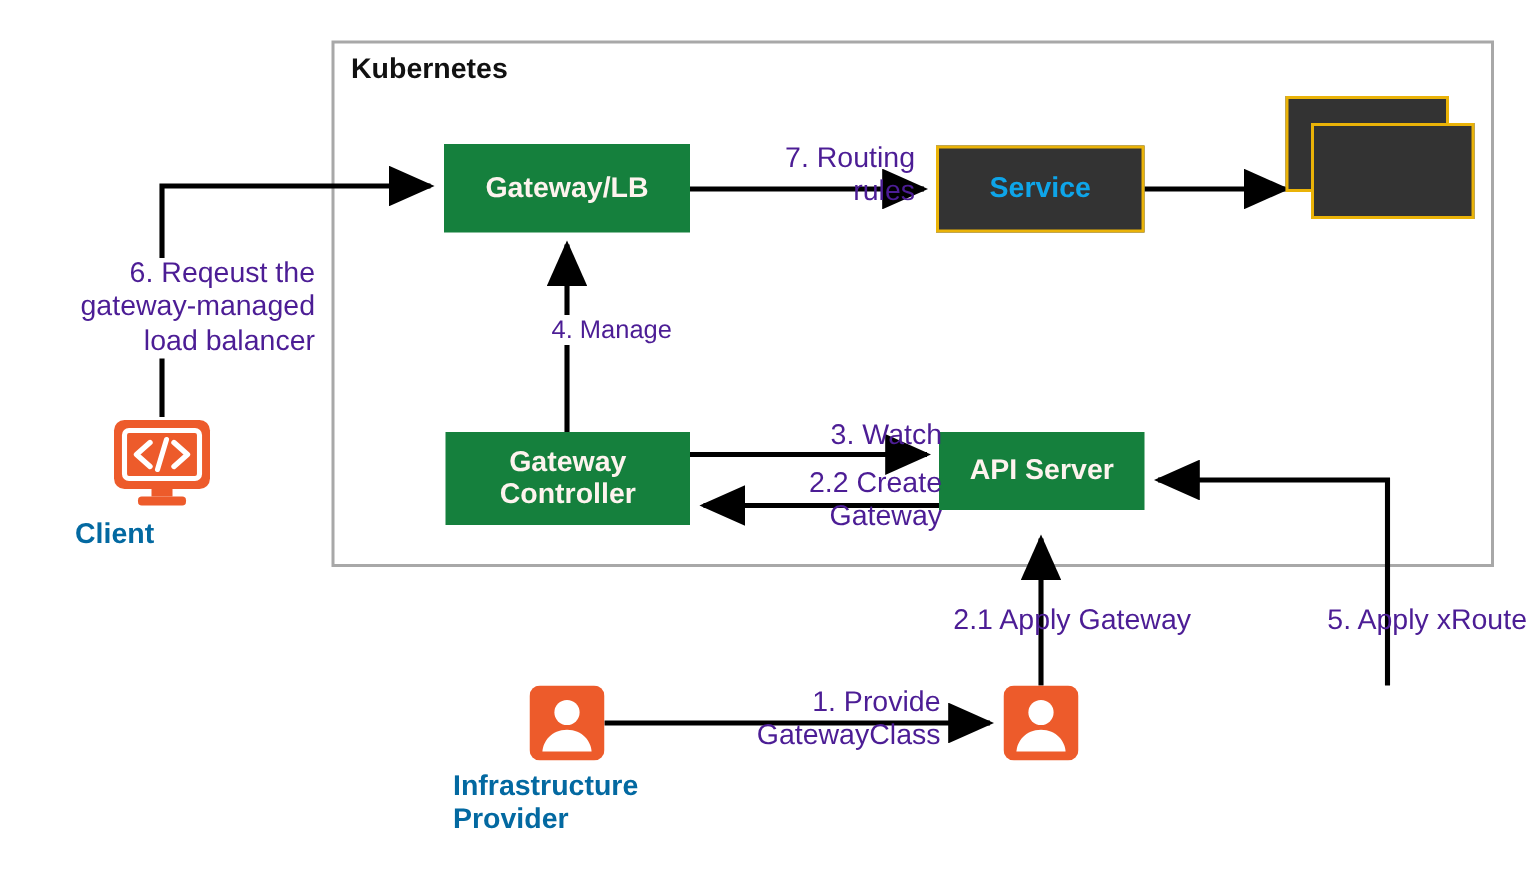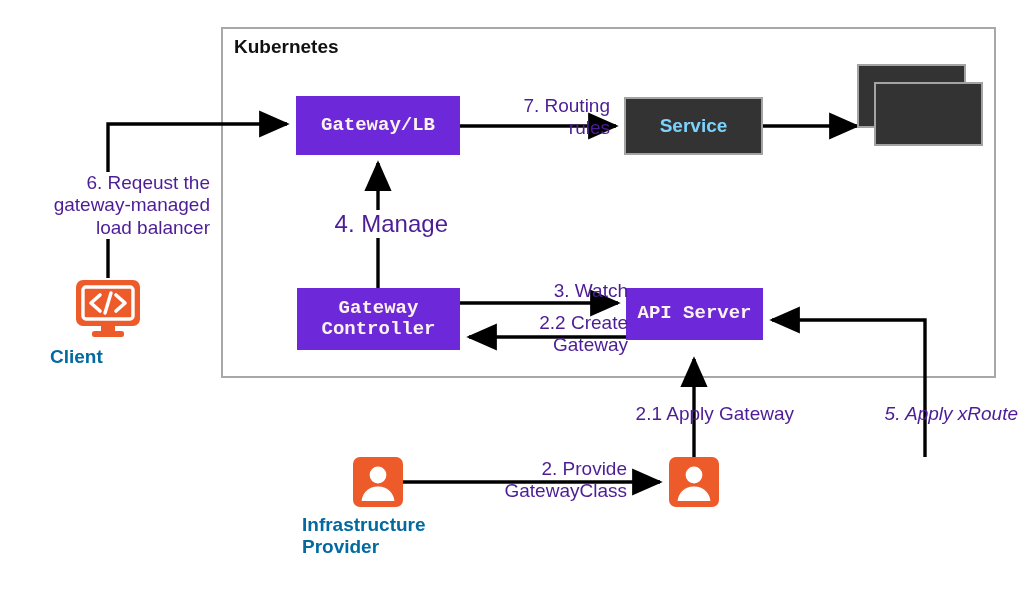--- a/index.html
+++ b/index.html
@@ -29,28 +29,27 @@
     position: absolute;
     display: flex;
     align-items: center;
     justify-content: center;
     text-align: center;
     font-weight: bold;
     line-height: 1.12;
     box-sizing: border-box;
   }
   .node-orange {
-    background: #6d28d9;
+    background: #15803d;
     color: #fdf3ee;
-    font-family: Liberation Mono, monospace;
   }
   .node-dark {
     background: #333333;
-    color: #7dd3fc;
-    border: 2px solid #a3a3a3;
+    color: #0ea5e9;
+    border: 2px solid #eab308;
   }
   .label {
     position: absolute;
     color: #4c1d95;
     text-align: right;
     line-height: 1.18;
     white-space: pre-line;
   }
   .label-plain { font-weight: normal; }
   .k8s-frame {
@@ -147,36 +146,36 @@
   </div>
 
   <div class="node-box node-orange" style="left:297px; top:288px; width:163px; height:62px; font-size:19px; white-space:pre-line;">Gateway
 Controller</div>
 
   <div class="node-box node-orange" style="left:626px; top:288px; width:137px; height:52px; font-size:19px;">API Server</div>
 
   <div class="label label-plain" style="left:470px; top:95px; width:140px; font-size:19px;">7. Routing
 rules</div>
 
-  <div class="label label-plain" style="left:308px; top:210px; width:140px; font-size:24px; background:#ffffff;">4. Manage</div>
+  <div class="label label-plain" style="left:308px; top:210px; width:140px; font-size:17px; background:#ffffff;">4. Manage</div>
 
   <div class="label label-plain" style="left:468px; top:280px; width:160px; font-size:19px;">3. Watch</div>
 
   <div class="label label-plain" style="left:468px; top:312px; width:160px; font-size:19px;">2.2 Create
 Gateway</div>
 
   <div class="label label-plain" style="left:10px; top:172px; width:200px; font-size:19px; background:#ffffff;">6. Reqeust the
 gateway-managed
 load balancer</div>
 
   <div class="label label-plain" style="left:594px; top:403px; width:200px; font-size:19px;">2.1 Apply Gateway</div>
 
-  <div class="label label-plain" style="left:832px; top:403px; width:186px; font-size:19px;font-style:italic;">5. Apply xRoute</div>
-
-  <div class="label label-plain" style="left:437px; top:458px; width:190px; font-size:19px;">2. Provide
+  <div class="label label-plain" style="left:832px; top:403px; width:186px; font-size:19px;">5. Apply xRoute</div>
+
+  <div class="label label-plain" style="left:437px; top:458px; width:190px; font-size:19px;">1. Provide
 GatewayClass</div>
 
   <div class="actor" style="left:50px; top:278px; width:116px; height:95px;">
     <svg class="client-icon" style="left:24px; top:0px;" width="68" height="62" viewBox="0 0 68 62">
       <rect x="2" y="2" width="64" height="46" rx="7" ry="7" fill="#ed5b2b"></rect>
       <rect x="9" y="9" width="50" height="32" rx="3" ry="3" fill="none" stroke="#ffffff" stroke-width="3.4"></rect>
       <path d="M26 17 L17 25 L26 33" fill="none" stroke="#ffffff" stroke-width="3.6" stroke-linecap="round" stroke-linejoin="round"></path>
       <path d="M42 17 L51 25 L42 33" fill="none" stroke="#ffffff" stroke-width="3.6" stroke-linecap="round" stroke-linejoin="round"></path>
       <path d="M37 15 L31 35" fill="none" stroke="#ffffff" stroke-width="3.4" stroke-linecap="round"></path>
       <rect x="27" y="48" width="14" height="5" fill="#ed5b2b"></rect>

